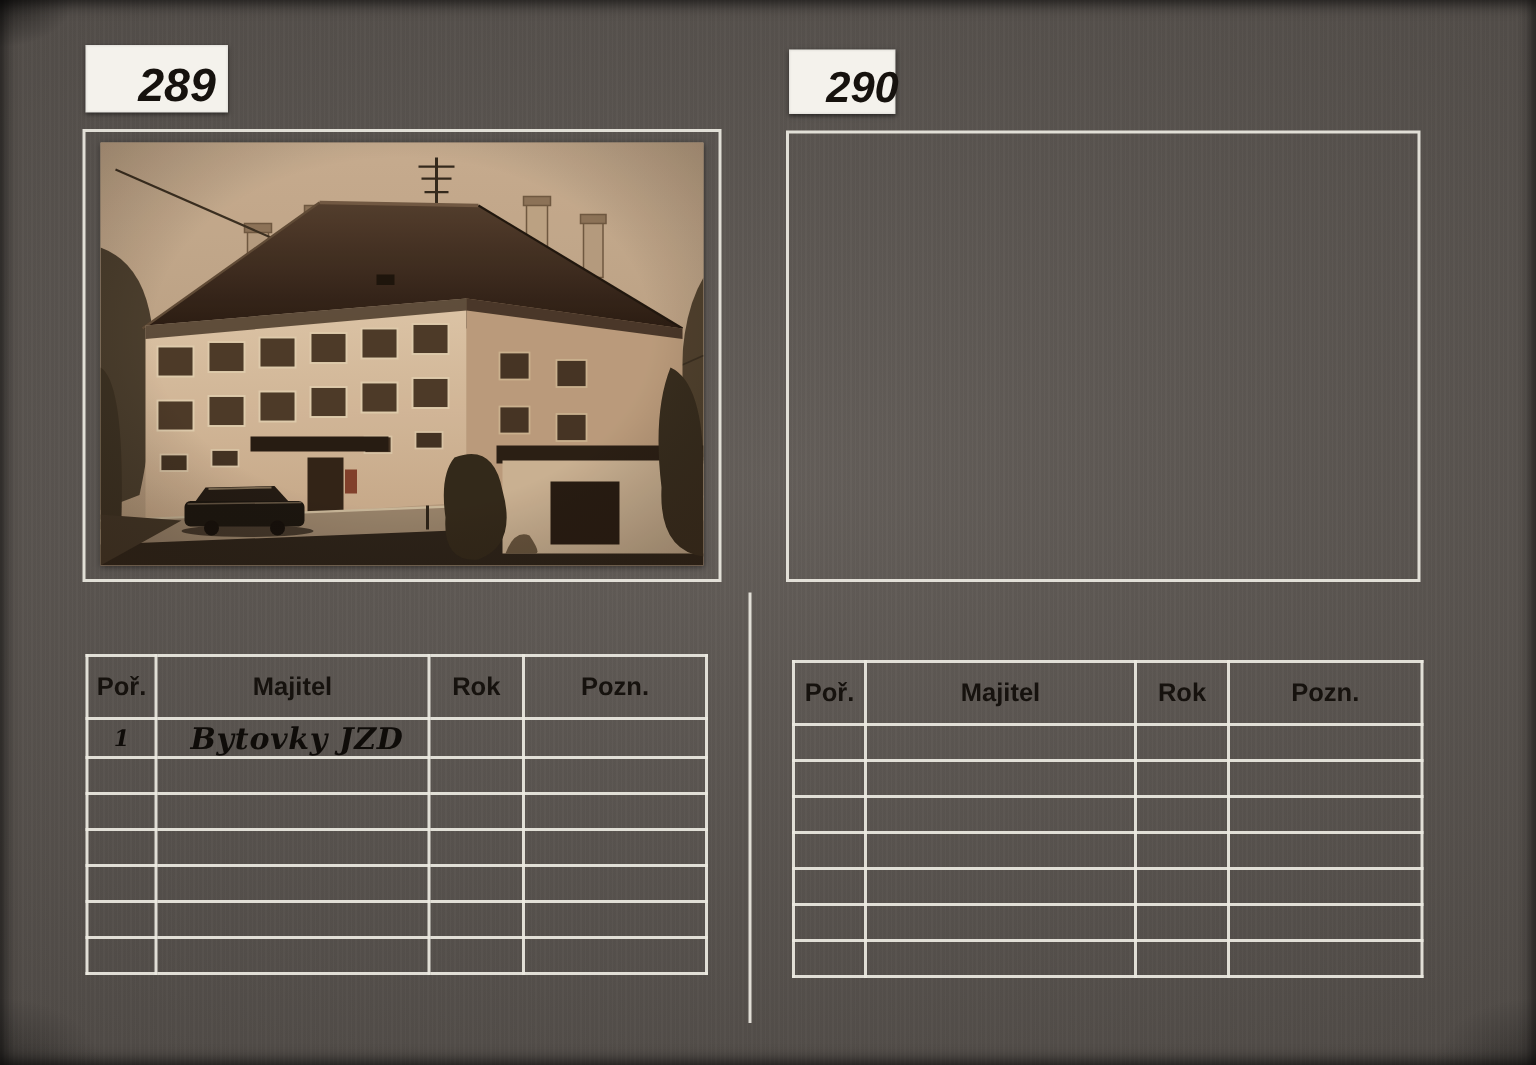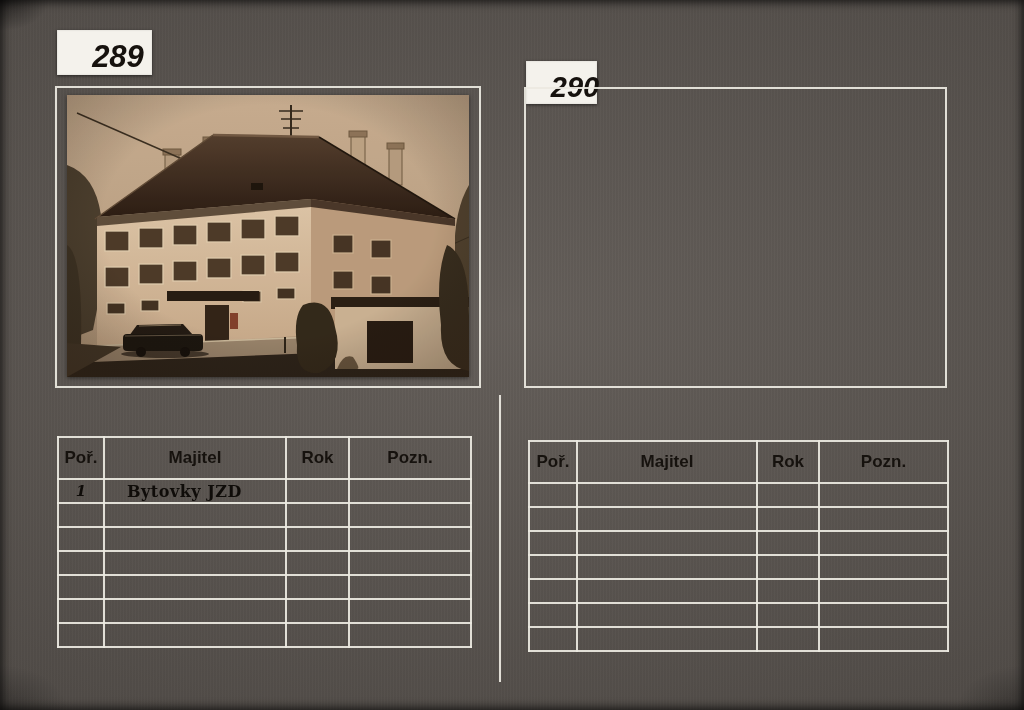--- a/index.html
+++ b/index.html
@@ -31,21 +31,21 @@
   .num-card{
     position:absolute;
     background:var(--card);
     color:var(--ink);
     display:flex;align-items:flex-end;justify-content:center;
     font-style:italic;font-weight:700;
     box-shadow:0 1px 3px rgba(0,0,0,0.55), inset 0 0 2px rgba(0,0,0,0.15);
     padding-left:27px;
   }
   #card-left{left:57px;top:30px;width:68px;height:45px;font-size:31px;}
-  #card-right{left:526px;top:33px;width:44px;height:43px;font-size:29px;margin-top:28px;}
+  #card-right{left:526px;top:33px;width:44px;height:43px;font-size:29px;}
   
   .photo-frame{
     position:absolute;
     border:2px solid var(--line);
   }
   #frame-left{left:55px;top:86px;width:422px;height:298px;}
   #frame-right{left:524px;top:87px;width:419px;height:297px;}
   .photo{
     position:absolute;left:10px;top:7px;width:402px;height:282px;
     box-shadow:0 1px 4px rgba(0,0,0,0.5);
@@ -77,22 +77,22 @@
     font-size:17px;color:var(--ink);
     text-align:center;
   }
   #table-left td{height:22px;}
   #table-right td{height:22px;}
   .reg-table td{
     font-size:14px;color:var(--ink);
   }
   .reg-table td.hw{
     font-family:"DejaVu Serif",serif;
-    font-weight:600;
-    font-size:16px;
+    font-style:italic;font-weight:600;
+    font-size:20px;
     text-align:left;padding-left:22px;
     letter-spacing:0.5px;
     color:#0f0c09;
   }
   .reg-table td.hw-num{
     font-family:"DejaVu Serif",serif;
     font-style:italic;font-weight:600;
     font-size:15px;text-align:center;
     color:#0f0c09;
   }

